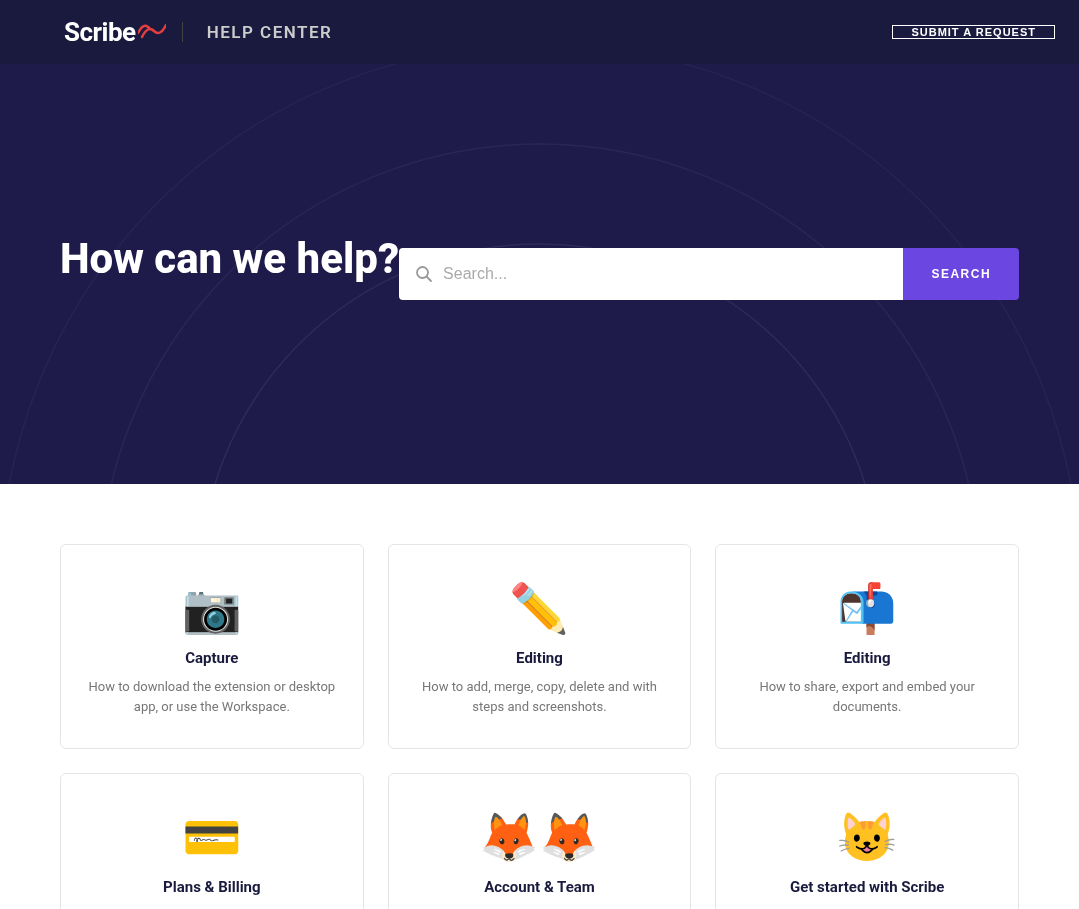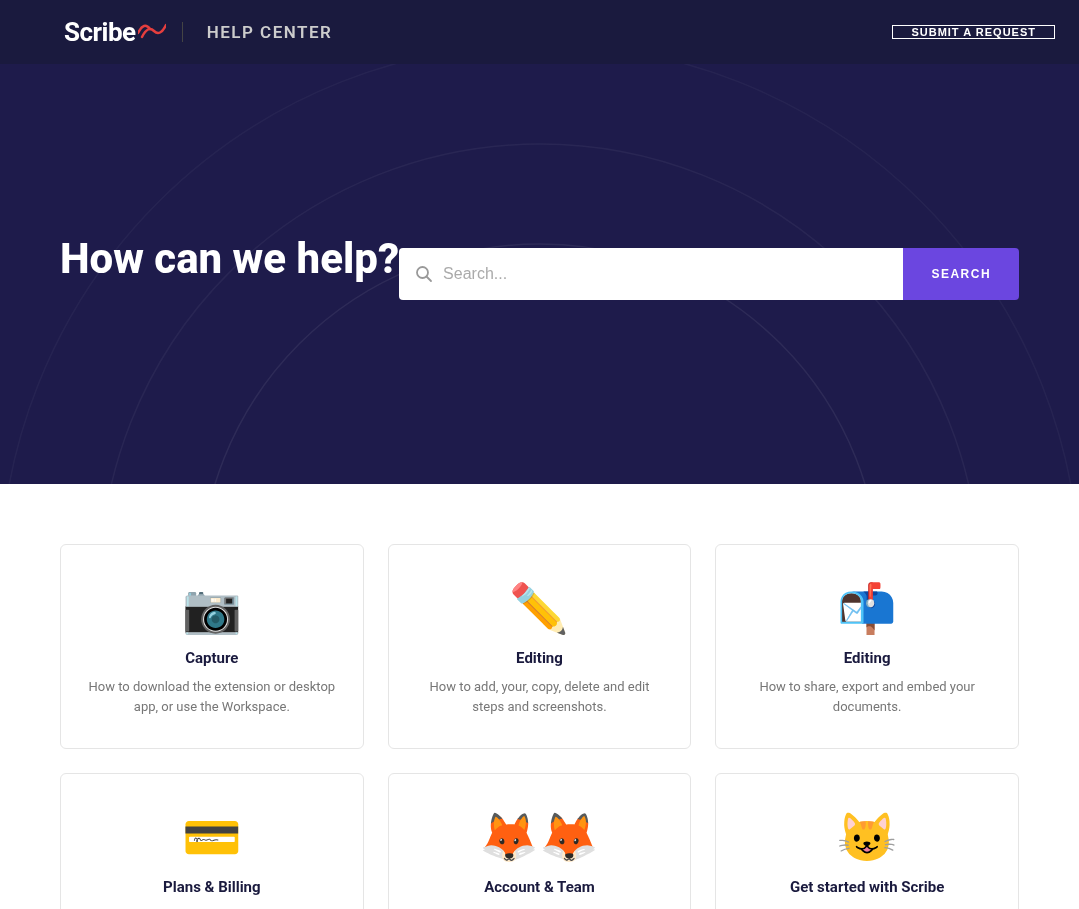--- a/index.html
+++ b/index.html
@@ -214,21 +214,21 @@
 <section class="cards-section">
   <div class="cards-grid" id="cards-container">
   <div class="card">
       <div class="card-emoji">📷</div>
       <div class="card-title">Capture</div>
       <div class="card-desc">How to download the extension or desktop app, or use the Workspace.</div>
     </div>
       <div class="card">
       <div class="card-emoji">✏️</div>
       <div class="card-title">Editing</div>
-      <div class="card-desc">How to add, your, copy, delete and edit steps and screenshots.</div>
+      <div class="card-desc">How to add, merge, copy, delete and with steps and screenshots.</div>
     </div>
       <div class="card">
       <div class="card-emoji">📬</div>
       <div class="card-title">Editing</div>
       <div class="card-desc">How to share, export and embed your documents.</div>
     </div>
       <div class="card">
       <div class="card-emoji">💳</div>
       <div class="card-title">Plans &amp; Billing</div>
       <div class="card-desc">How to upgrade plans, manage billing or change billing info.</div>

